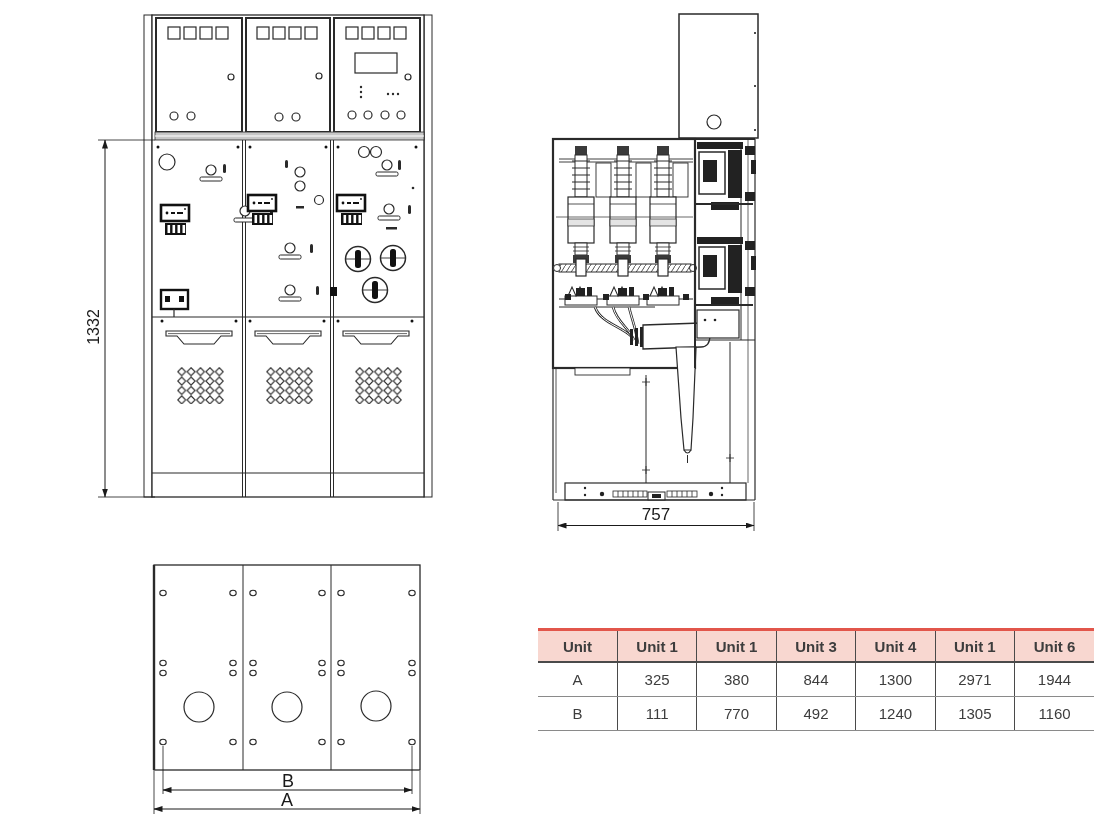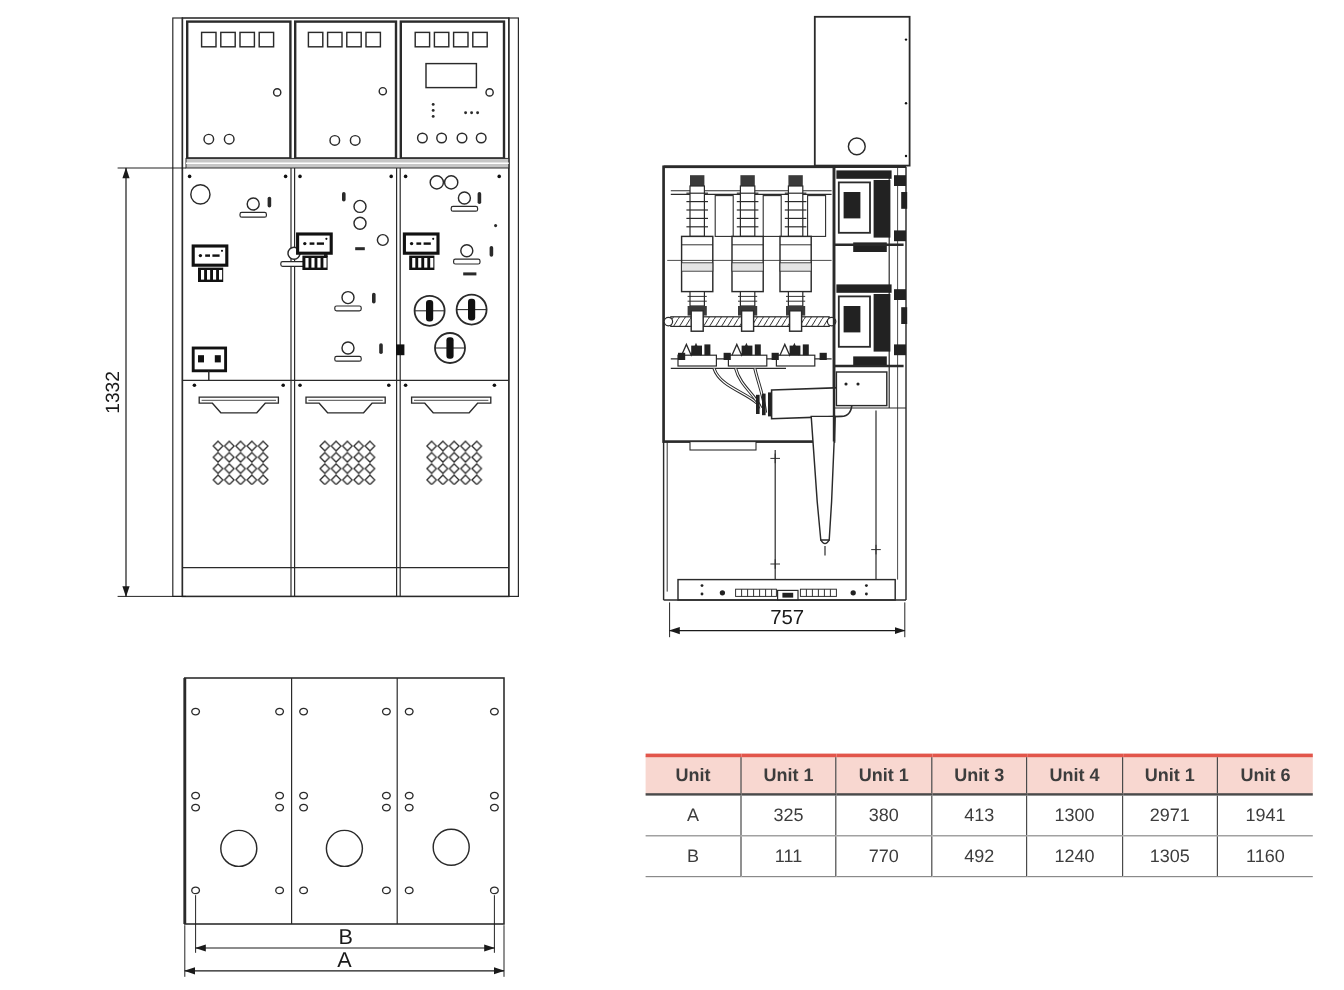--- a/index.html
+++ b/index.html
@@ -458,24 +458,24 @@
           <th>Unit 4</th>
           <th>Unit 1</th>
           <th>Unit 6</th>
         </tr>
       </thead>
       <tbody>
         <tr>
           <td>A</td>
           <td>325</td>
           <td>380</td>
-          <td>413</td>
+          <td>844</td>
           <td>1300</td>
           <td>2971</td>
-          <td>1941</td>
+          <td>1944</td>
         </tr>
         <tr>
           <td>B</td>
           <td>111</td>
           <td>770</td>
           <td>492</td>
           <td>1240</td>
           <td>1305</td>
           <td>1160</td>
         </tr>

